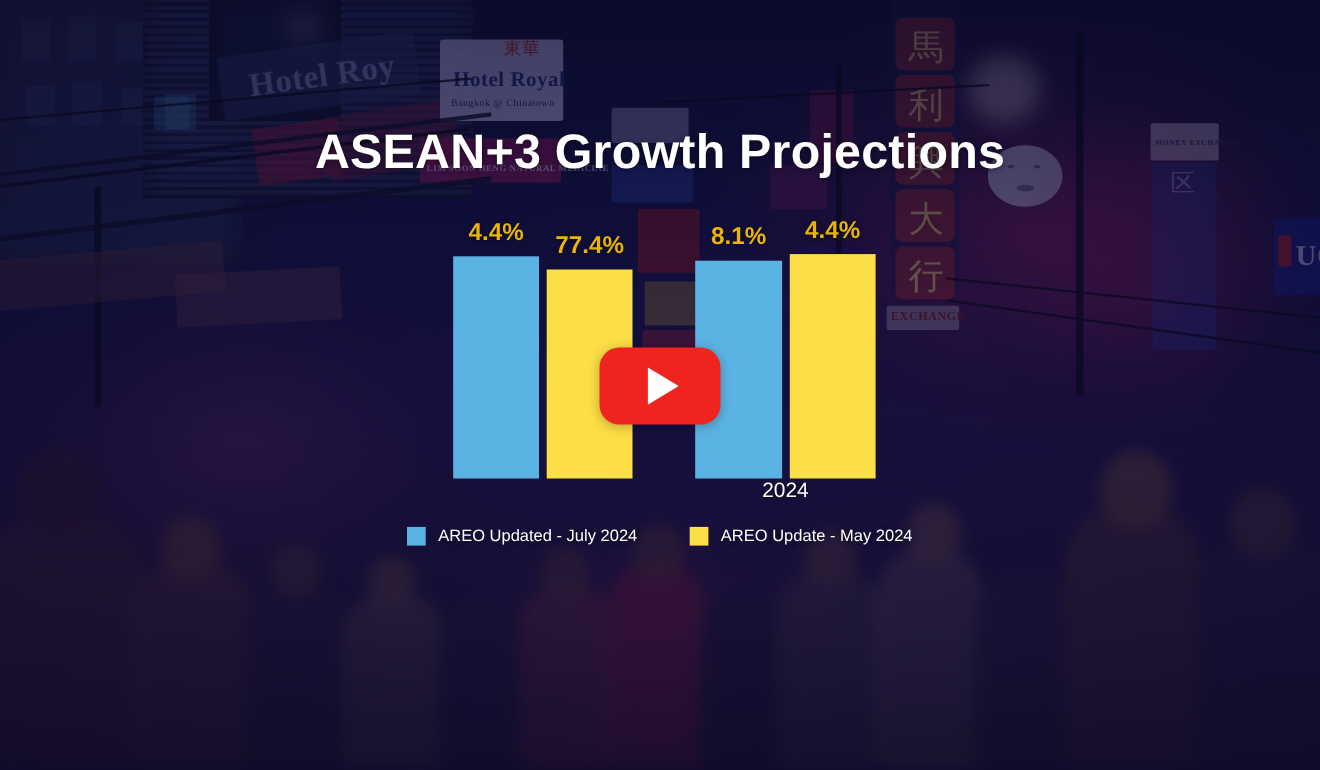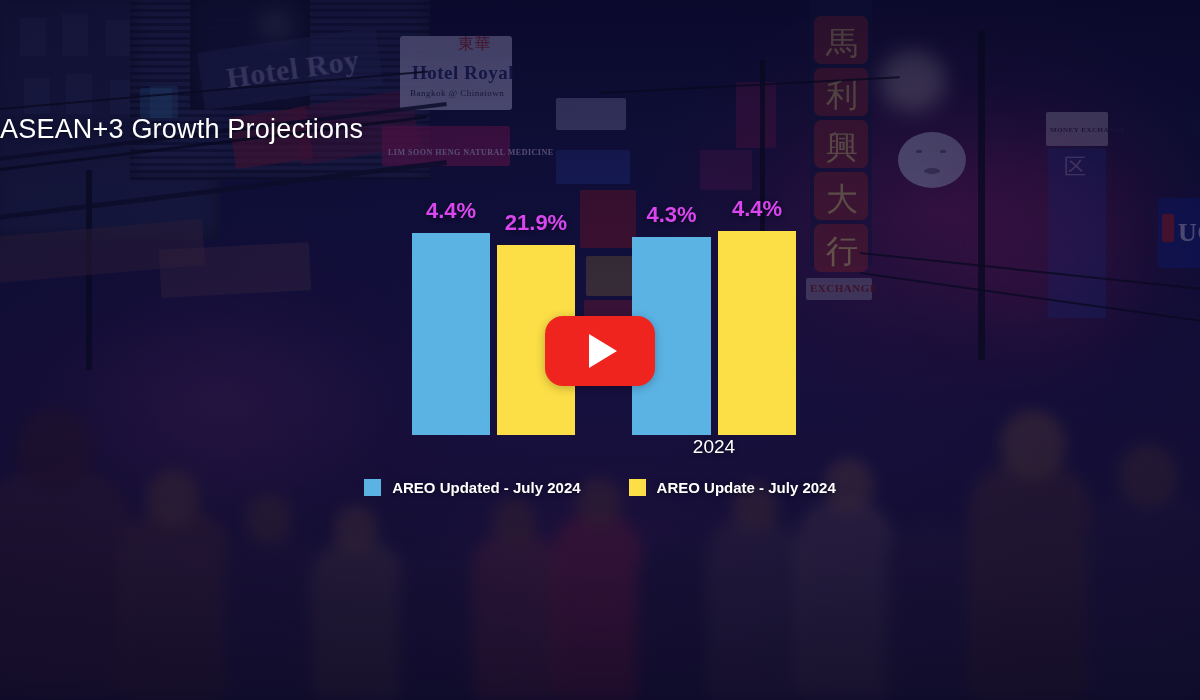--- a/index.html
+++ b/index.html
@@ -94,42 +94,42 @@
     position: absolute;
     inset: 0;
     background: radial-gradient(ellipse 900px 520px at 50% 48%, rgba(20,18,80,0.22) 0%, rgba(12,10,44,0.55) 100%);
   }
 
   
   .chart-title {
     position: absolute;
     left: 0; right: 0;
     top: 114px;
-    text-align: left;
+    text-align: center;
     color: #ffffff;
-    font-size: 27px;
-    font-weight: normal;
+    font-size: 44px;
+    font-weight: bold;
     letter-spacing: 0.2px;
     text-shadow: 0 1px 6px rgba(0,0,0,0.45);
   }
   .plot {
     position: absolute;
     left: 400px;
     top: 190px;
     width: 410px;
     height: 245px;
   }
   .bar {
     position: absolute;
     bottom: 0;
   }
   .bar-value {
     position: absolute;
     text-align: center;
-    color: #d946ef;
+    color: #eab308;
     font-size: 22px;
     font-weight: bold;
     text-shadow: 0 1px 5px rgba(0,0,0,0.55);
     white-space: nowrap;
   }
   .axis-label {
     position: absolute;
     top: 436px;
     text-align: center;
     color: #ffffff;
@@ -153,21 +153,20 @@
   .swatch {
     width: 17px;
     height: 17px;
     flex: none;
   }
   .legend-label {
     color: #ffffff;
     font-size: 15px;
     text-shadow: 0 1px 5px rgba(0,0,0,0.5);
     white-space: nowrap;
-    font-weight: bold;
   }
   .source {
     position: absolute;
     left: 40px;
     top: 641px;
     color: #ffffff;
     font-size: 20px;
     font-weight: bold;
     text-shadow: 0 1px 6px rgba(0,0,0,0.55);
   }
@@ -320,34 +319,34 @@
   <div class="plot">
 
     <div class="bar" style="left:12px;  width:78px; height:202px; background:#5BB3E4;"></div>
     <div class="bar" style="left:97px; width:78px; height:190px; background:#FCDE46;"></div>
 
     <div class="bar" style="left:232px; width:79px; height:198px; background:#5BB3E4;"></div>
     <div class="bar" style="left:318px; width:78px; height:204px; background:#FCDE46;"></div>
   </div>
 
   <div class="bar-value" style="left:412px; top:198px; width:78px;">4.4%</div>
-  <div class="bar-value" style="left:497px; top:210px; width:78px;">21.9%</div>
-  <div class="bar-value" style="left:632px; top:202px; width:79px;">4.3%</div>
+  <div class="bar-value" style="left:497px; top:210px; width:78px;">77.4%</div>
+  <div class="bar-value" style="left:632px; top:202px; width:79px;">8.1%</div>
   <div class="bar-value" style="left:718px; top:196px; width:78px;">4.4%</div>
 
   <div class="axis-label" style="left:632px; width:164px;">2024</div>
 
   <div class="legend">
     <div class="legend-item">
       <span class="swatch" style="background:#5BB3E4;"></span>
       <span class="legend-label">AREO Updated - July 2024</span>
     </div>
     <div class="legend-item">
       <span class="swatch" style="background:#FCDE46;"></span>
-      <span class="legend-label">AREO Update - July 2024</span>
+      <span class="legend-label">AREO Update - May 2024</span>
     </div>
   </div>
 
 
   <div class="play-btn">
     <div class="play-tri"></div>
   </div>
 
 </div>
 

